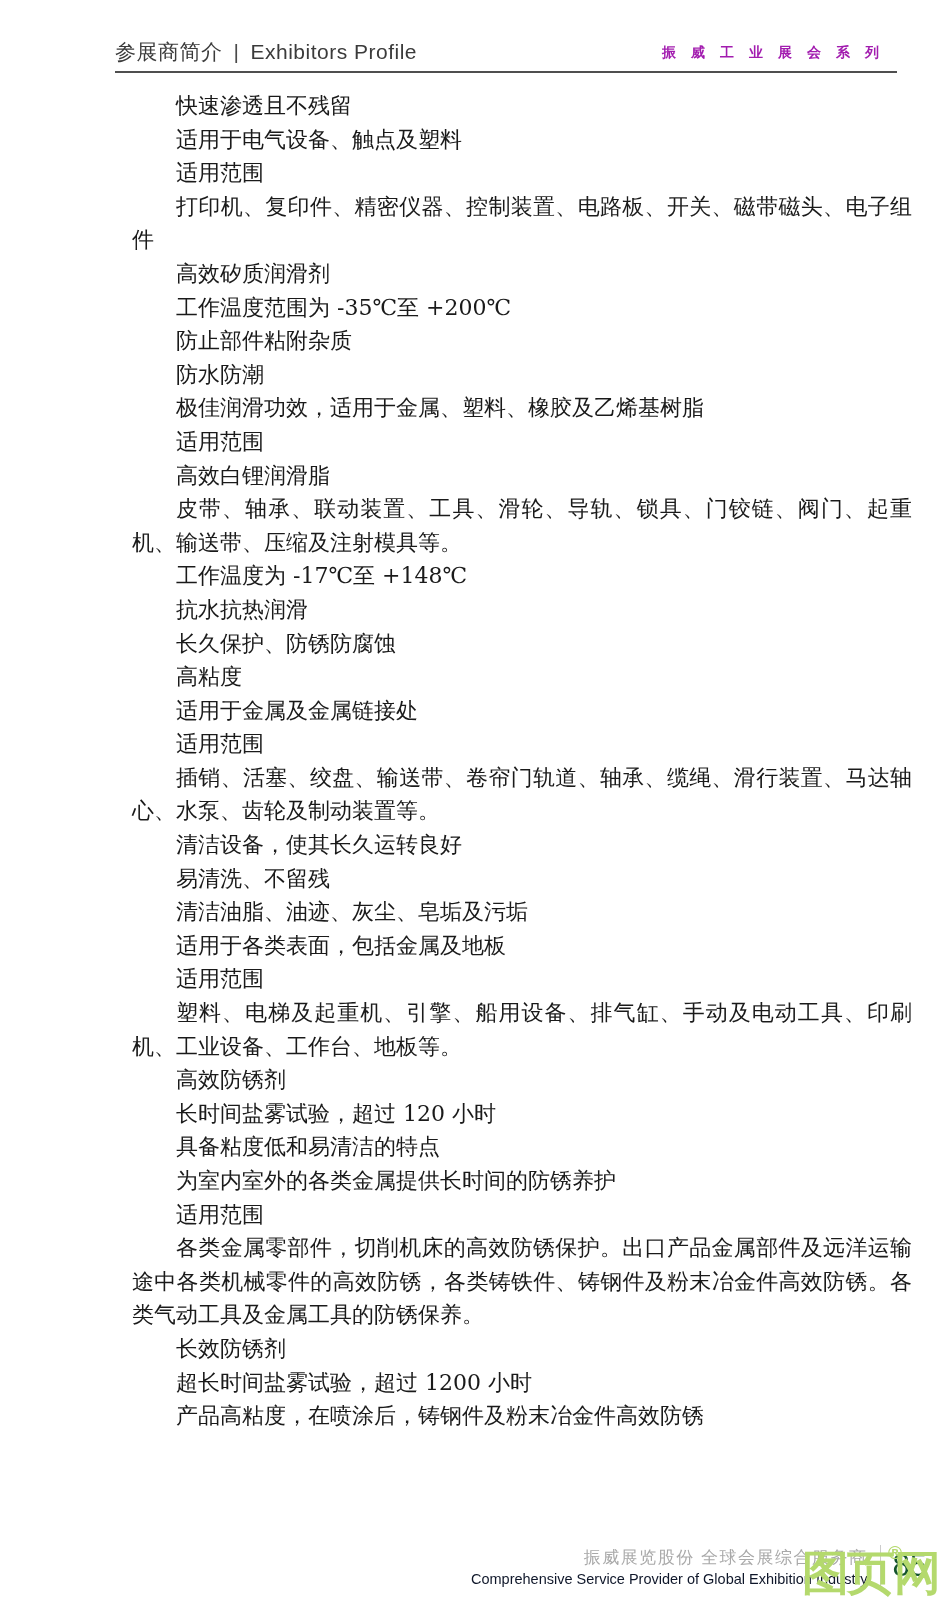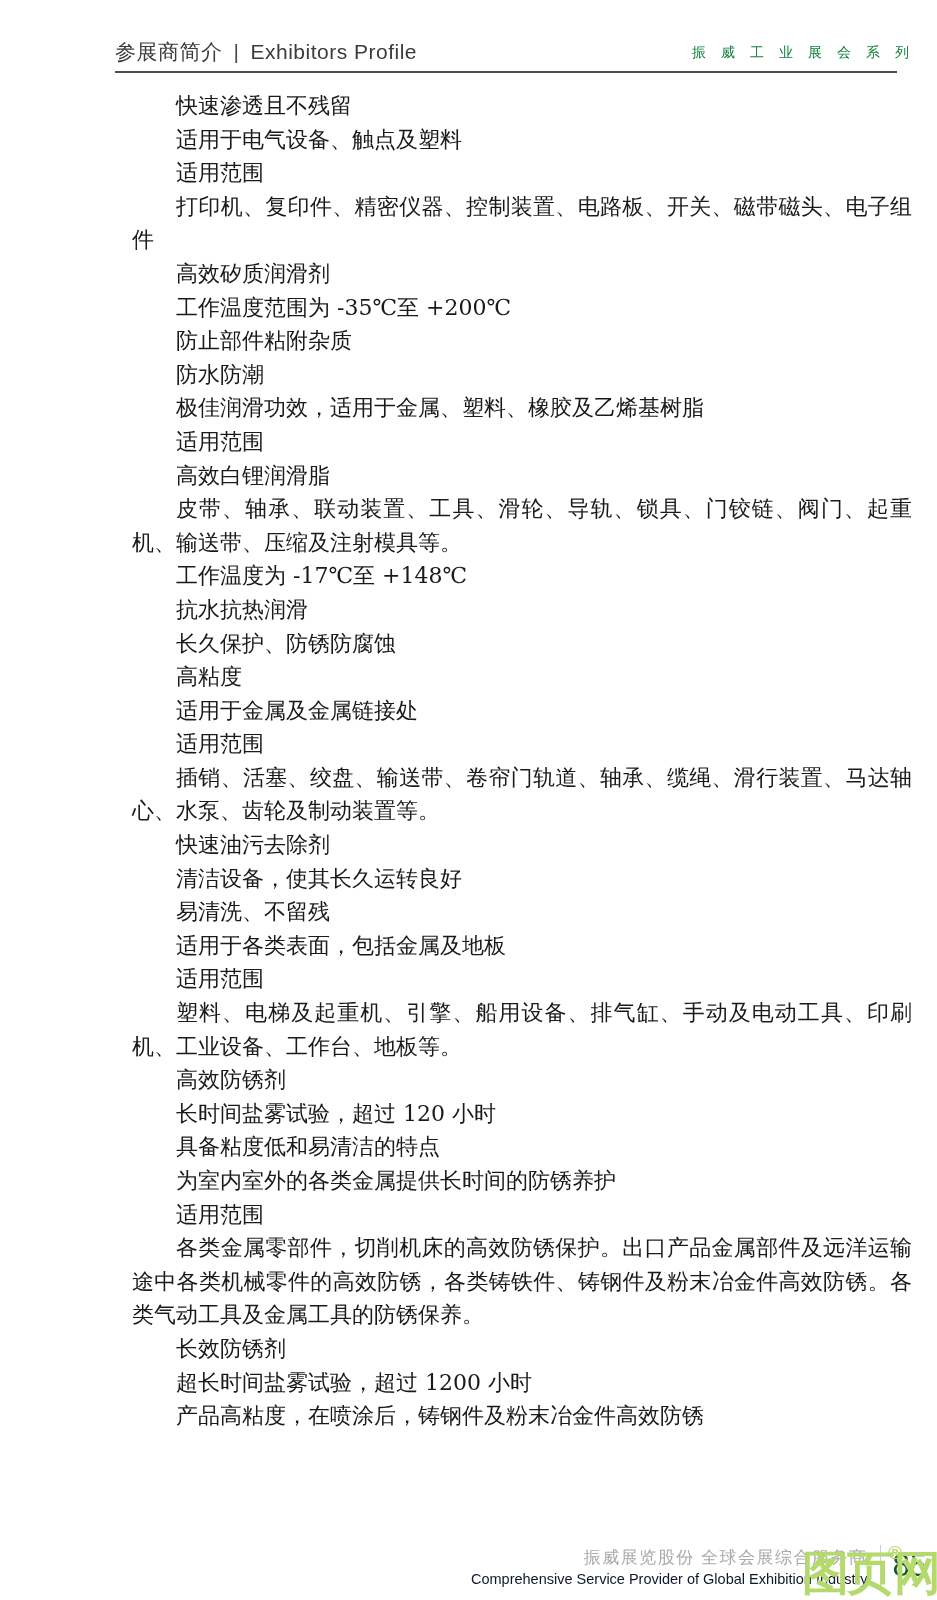--- a/index.html
+++ b/index.html
@@ -6,29 +6,29 @@
   .page {
     position:relative;
     width:937px; height:1600px;
     margin:0 auto;
     background:#ffffff;
     overflow:hidden;
     font-family:"Liberation Sans", sans-serif;
   }
   
   .hdr {
-    position:absolute; left:115px; right:28px; top:38px;
+    position:absolute; left:115px; right:58px; top:38px;
     display:flex; justify-content:space-between; align-items:baseline;
   }
   .hdr-left {
     font-size:21px; color:#3b3b3b; letter-spacing:0.5px; white-space:nowrap;
   }
   .hdr-sep { margin:0 11px; color:#4a4a4a; font-weight:400; }
   .hdr-right {
-    font-size:14px; font-weight:normal; color:#15803d;
+    font-size:14px; font-weight:bold; color:#a21caf;
     letter-spacing:15px; margin-right:-15px; white-space:nowrap;
     transform:translateY(-2px);
   }
   .rule {
     position:absolute; left:115px; right:40px; top:71px;
     height:0; border-top:2px solid #4f4f4f;
   }
   
   .body {
     position:absolute; left:132px; top:89px; width:780px;
@@ -88,23 +88,23 @@
       <p>适用范围</p>
       <p>高效白锂润滑脂</p>
       <p>皮带、轴承、联动装置、工具、滑轮、导轨、锁具、门铰链、阀门、起重机、输送带、压缩及注射模具等。</p>
       <p>工作温度为 -17℃至 +148℃</p>
       <p>抗水抗热润滑</p>
       <p>长久保护、防锈防腐蚀</p>
       <p>高粘度</p>
       <p>适用于金属及金属链接处</p>
       <p>适用范围</p>
       <p>插销、活塞、绞盘、输送带、卷帘门轨道、轴承、缆绳、滑行装置、马达轴心、水泵、齿轮及制动装置等。</p>
-      <p>快速油污去除剂</p>
       <p>清洁设备，使其长久运转良好</p>
       <p>易清洗、不留残</p>
+      <p>清洁油脂、油迹、灰尘、皂垢及污垢</p>
       <p>适用于各类表面，包括金属及地板</p>
       <p>适用范围</p>
       <p>塑料、电梯及起重机、引擎、船用设备、排气缸、手动及电动工具、印刷机、工业设备、工作台、地板等。</p>
       <p>高效防锈剂</p>
       <p>长时间盐雾试验，超过 120 小时</p>
       <p>具备粘度低和易清洁的特点</p>
       <p>为室内室外的各类金属提供长时间的防锈养护</p>
       <p>适用范围</p>
       <p>各类金属零部件，切削机床的高效防锈保护。出口产品金属部件及远洋运输途中各类机械零件的高效防锈，各类铸铁件、铸钢件及粉末冶金件高效防锈。各类气动工具及金属工具的防锈保养。</p>
       <p>长效防锈剂</p>

